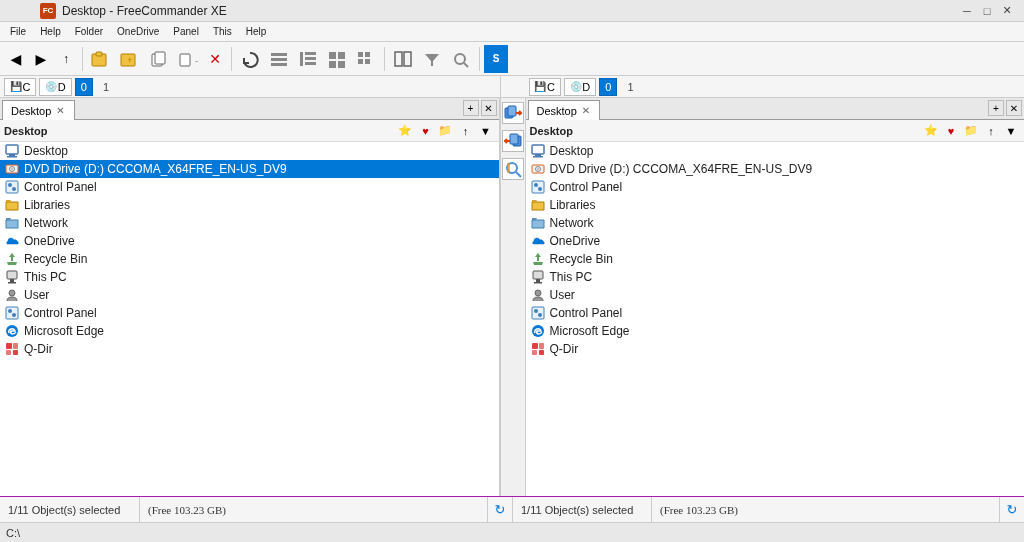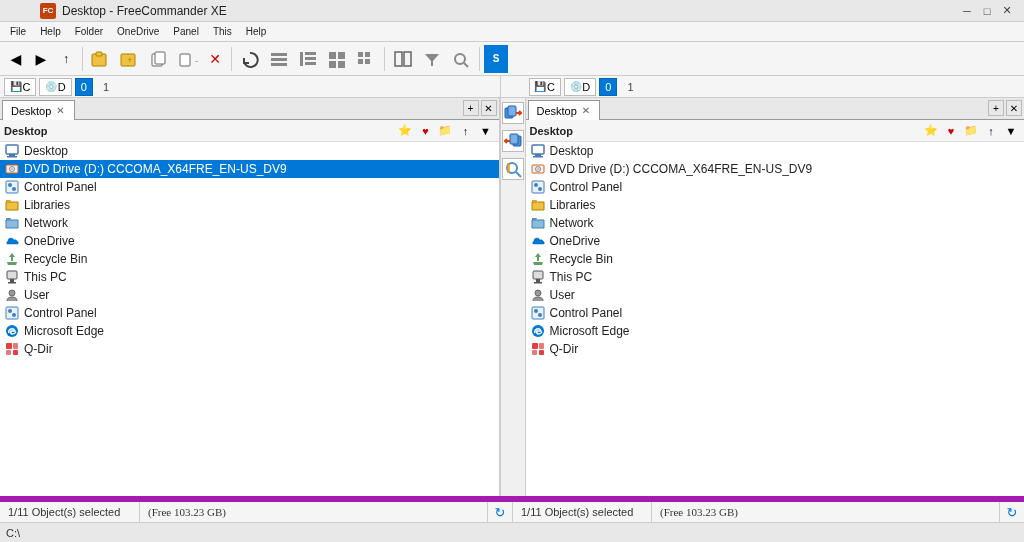--- a/index.html
+++ b/index.html
@@ -235,21 +235,21 @@
       background: white;
       cursor: pointer;
       display: flex; align-items: center; justify-content: center;
       font-size: 12px;
     }
 
     
     .status-bar {
       height: 26px;
       background: #f5f5f5;
-      border-top: 6px solid #a21caf;
+      border-top: 1px solid #a21caf;
       display: flex;
       align-items: center;
     }
     .status-left {
       flex: 1;
       display: flex;
       align-items: center;
       height: 100%;
     }
     .status-section {

